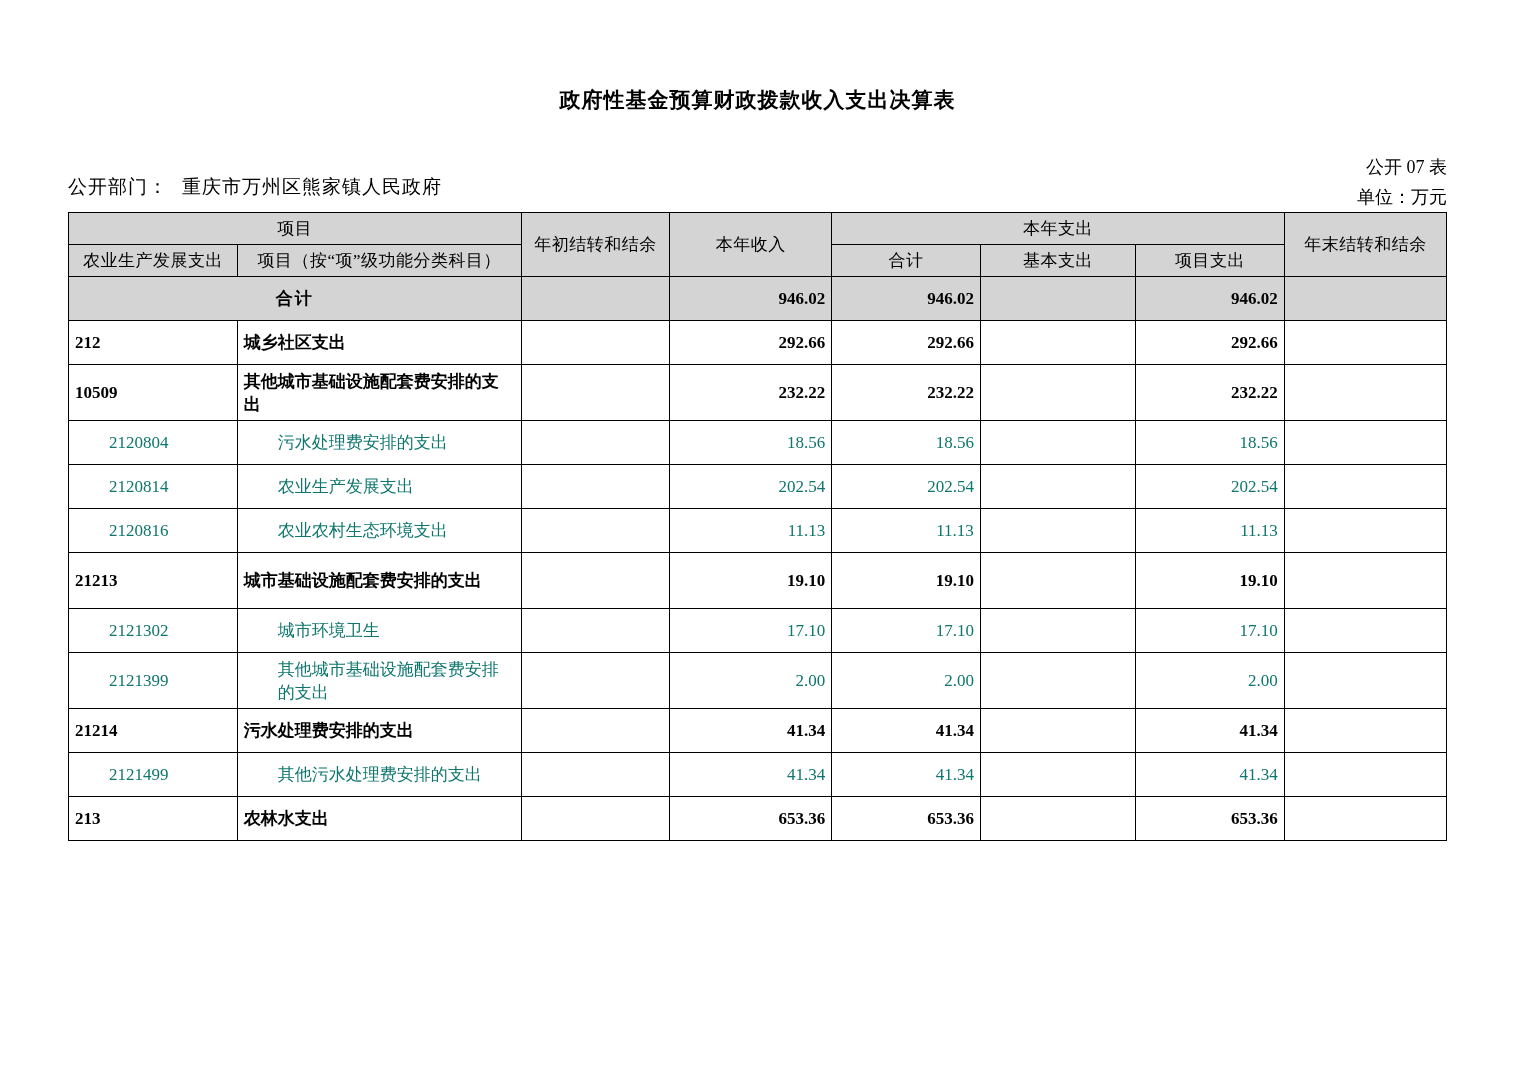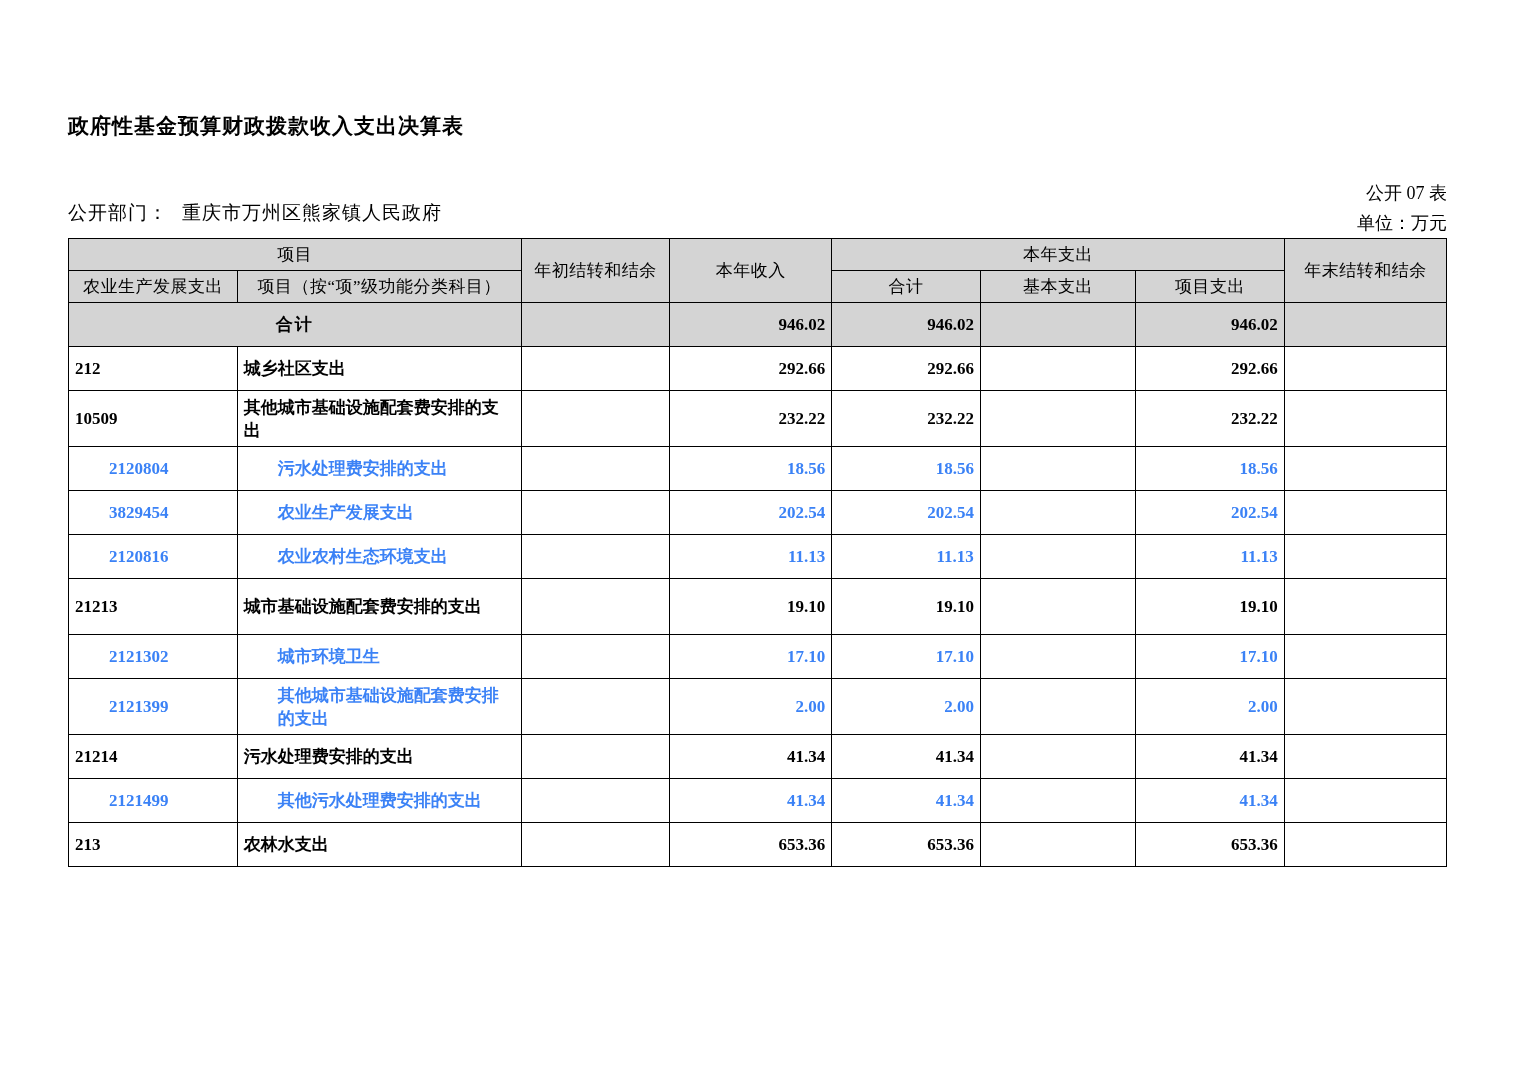--- a/index.html
+++ b/index.html
@@ -16,25 +16,25 @@
     overflow: hidden;
   }
   .page {
     position: relative;
     width: 1515px;
     height: 1069px;
     box-sizing: border-box;
     padding: 0 68px;
   }
   .doc-title {
-    text-align: left;
+    text-align: center;
     font-size: 21px;
     font-weight: bold;
     letter-spacing: 1px;
-    margin-top: 112px;
+    margin-top: 86px;
   }
   .meta-row {
     position: relative;
     height: 58px;
     margin-top: 38px;
   }
   .dept-line {
     position: absolute;
     left: 0;
     top: 22px;
@@ -95,22 +95,22 @@
     padding-right: 18px;
     margin-top: 32px;
   }
   td.blank {
     text-align: center;
   }
   tr.lvl1 td, tr.lvl2 td {
     font-weight: bold;
   }
   tr.lvl3 td {
-    font-weight: bold;
-    color: #3b82f6;
+    font-weight: normal;
+    color: #0f766e;
     padding-left: 40px;
   }
   .row-h1 { height: 44px; }
   .row-h2 { height: 56px; }
   .total-cell {
     text-align: center;
     font-weight: bold;
     letter-spacing: 2px;
   }
 </style>
@@ -196,21 +196,21 @@
         <td class="name">污水处理费安排的支出</td>
         <td class="blank"></td>
         <td class="num">18.56</td>
         <td class="num">18.56</td>
         <td class="blank"></td>
         <td class="num">18.56</td>
         <td class="blank"></td>
       </tr>
 
       <tr class="lvl3 row-h1">
-        <td class="code">3829454</td>
+        <td class="code">2120814</td>
         <td class="name">农业生产发展支出</td>
         <td class="blank"></td>
         <td class="num">202.54</td>
         <td class="num">202.54</td>
         <td class="blank"></td>
         <td class="num">202.54</td>
         <td class="blank"></td>
       </tr>
 
       <tr class="lvl3 row-h1">

